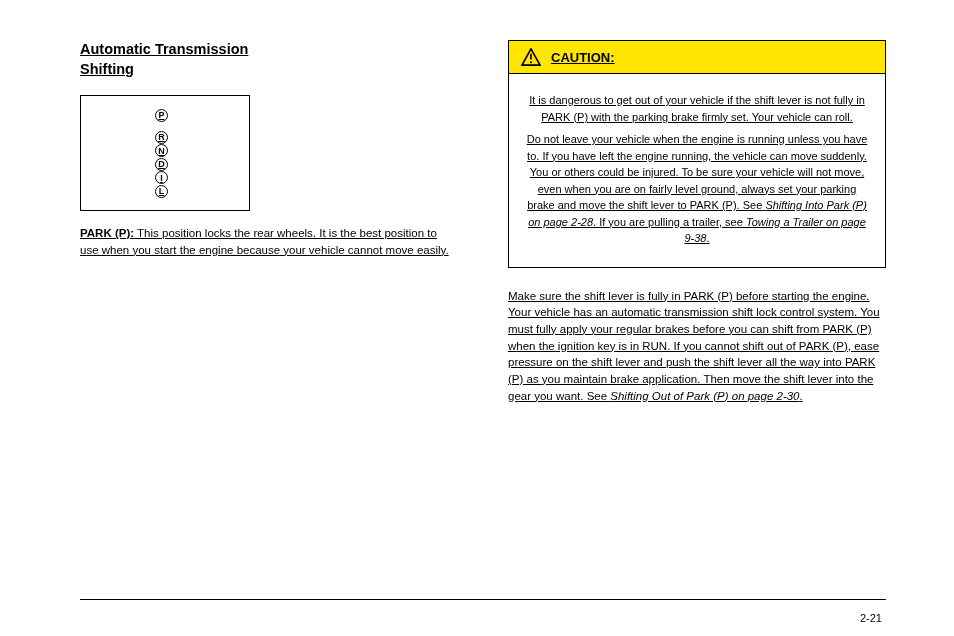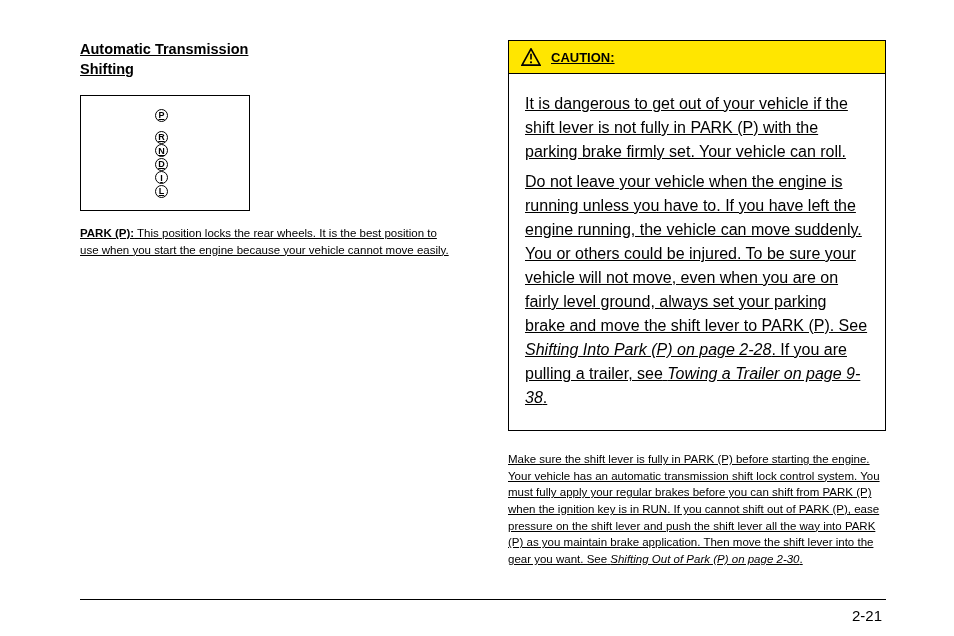--- a/index.html
+++ b/index.html
@@ -73,39 +73,40 @@
     display: flex;
     align-items: center;
     gap: 10px;
     padding: 7px 12px;
     border-bottom: 1.5px solid #000;
     font-weight: bold;
     font-size: 13px;
   }
   .caution-body {
     padding: 12px 16px 14px 16px;
-    font-size: 16px;
+    font-size: 11px;
     line-height: 1.5;
+    text-align: center;
   }
   .caution-body p { margin: 6px 0; }
   .tri {
     width: 20px; height: 18px; flex: none;
   }
   .footer-line {
     position: absolute;
     left: 80px;
     right: 68px;
     bottom: 36px;
     border-top: 1.5px solid #000;
   }
   .page-num {
     position: absolute;
     right: 72px;
     bottom: 12px;
-    font-size: 15px;
+    font-size: 11px;
     margin-top: 32px;
   }
 </style>
 </head>
 <body>
 
 <div class="page">
   <div class="cols">
 
     <div class="col">

